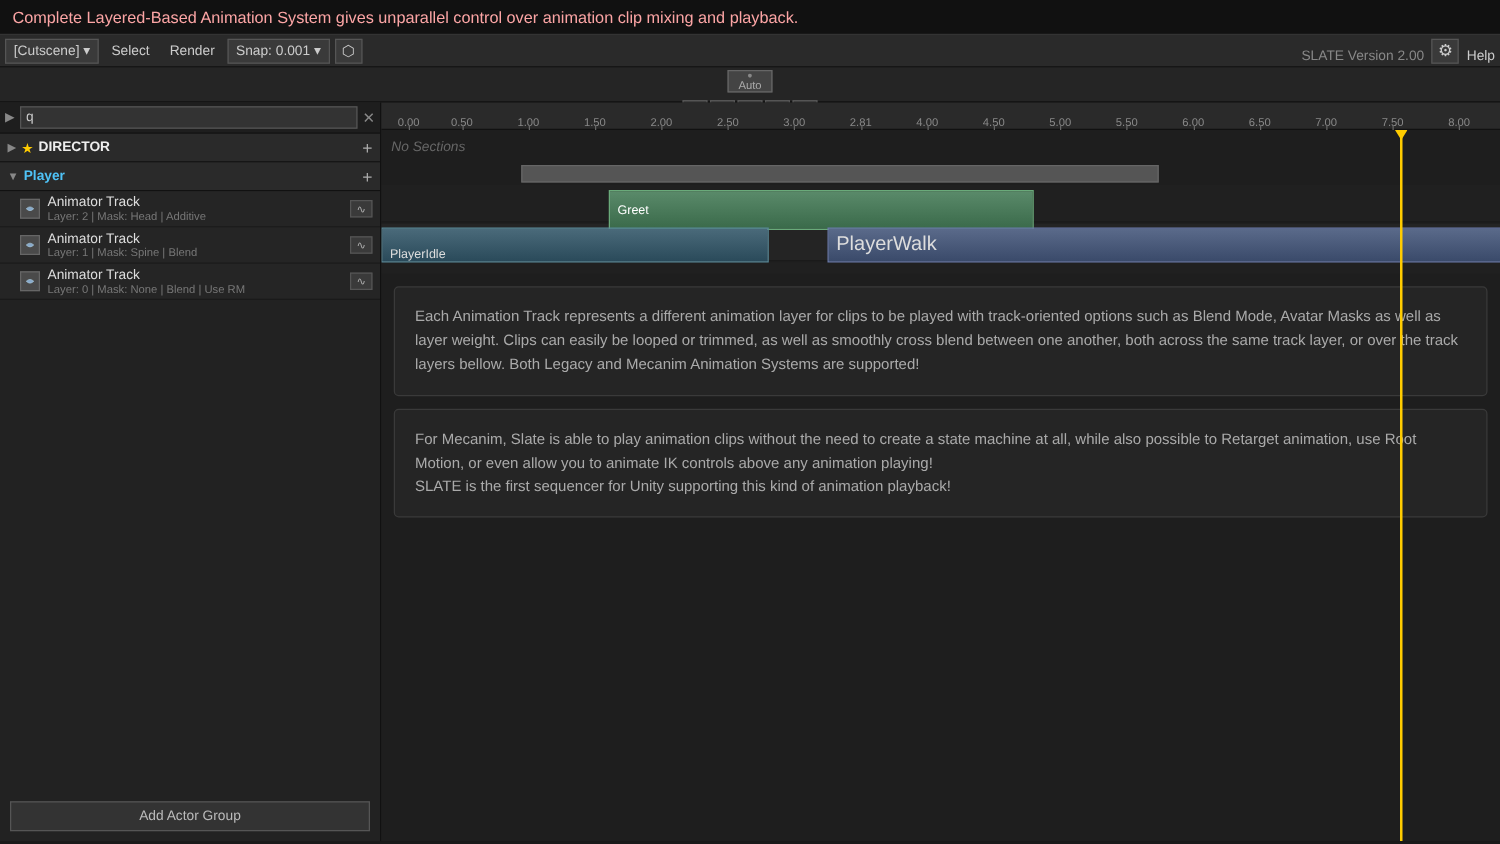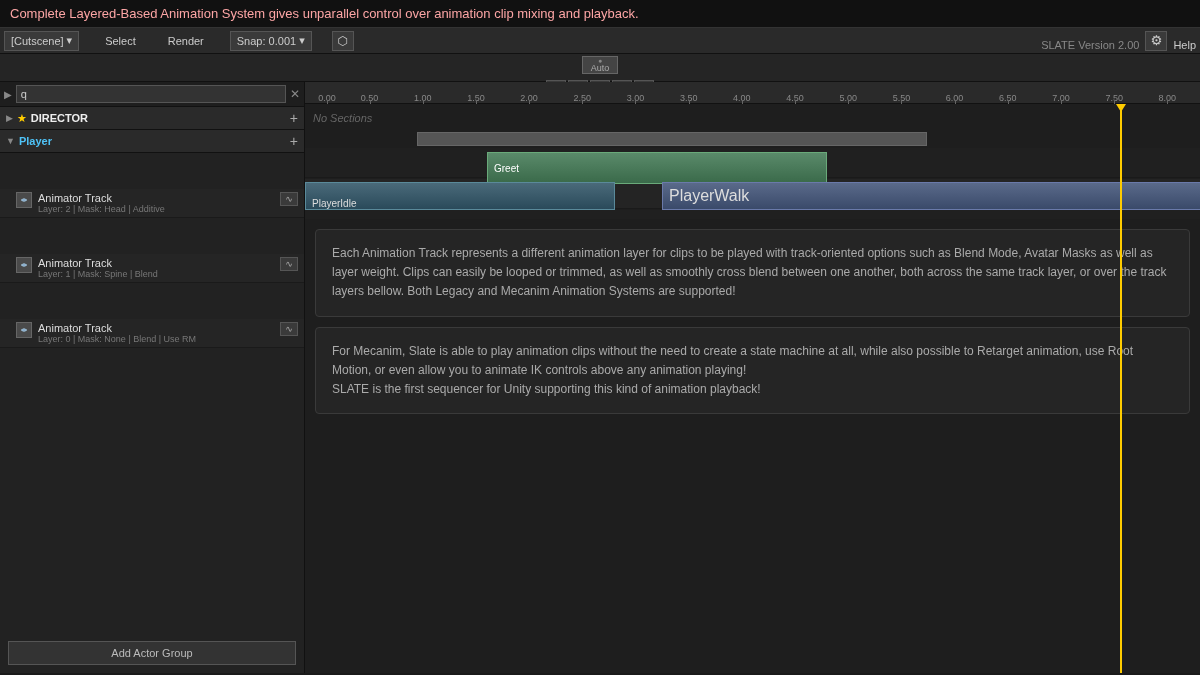--- a/index.html
+++ b/index.html
@@ -28,21 +28,21 @@
     }
 
     
     .menu-bar {
       display: flex;
       align-items: center;
       background: #2a2a2a;
       border-bottom: 1px solid #111;
       padding: 2px 4px;
       height: 26px;
-      gap: 20px;
+      gap: 4px;
     }
     .dropdown-btn {
       background: #3a3a3a;
       border: 1px solid #555;
       color: #ccc;
       padding: 2px 6px;
       font-size: 11px;
       cursor: pointer;
       display: flex;
       align-items: center;
@@ -250,25 +250,25 @@
     }
     .player-add {
       color: #aaa;
       font-size: 14px;
       cursor: pointer;
     }
 
     
     .track-item {
       display: flex;
+      align-items: center;
       padding: 3px 6px 3px 16px;
       border-bottom: 1px solid #1a1a1a;
       background: #252525;
       cursor: pointer;
-      margin-top: 36px;
     }
     .track-icon {
       width: 16px;
       height: 16px;
       background: #4a4a4a;
       border: 1px solid #666;
       display: flex;
       align-items: center;
       justify-content: center;
       margin-right: 6px;
@@ -619,21 +619,21 @@
 
     <div class="timeline-ruler">
       <div class="ruler-labels">
         <span class="ruler-tick" style="flex:0.6;">0.00</span>
         <span class="ruler-tick">0.50</span>
         <span class="ruler-tick">1.00</span>
         <span class="ruler-tick">1.50</span>
         <span class="ruler-tick">2.00</span>
         <span class="ruler-tick">2.50</span>
         <span class="ruler-tick">3.00</span>
-        <span class="ruler-tick">3.50</span>
+        <span class="ruler-tick">2.81</span>
         <span class="ruler-tick">4.00</span>
         <span class="ruler-tick">4.50</span>
         <span class="ruler-tick">5.00</span>
         <span class="ruler-tick">5.50</span>
         <span class="ruler-tick">6.00</span>
         <span class="ruler-tick">6.50</span>
         <span class="ruler-tick">7.00</span>
         <span class="ruler-tick">7.50</span>
         <span class="ruler-tick">8.00</span>
       </div>

